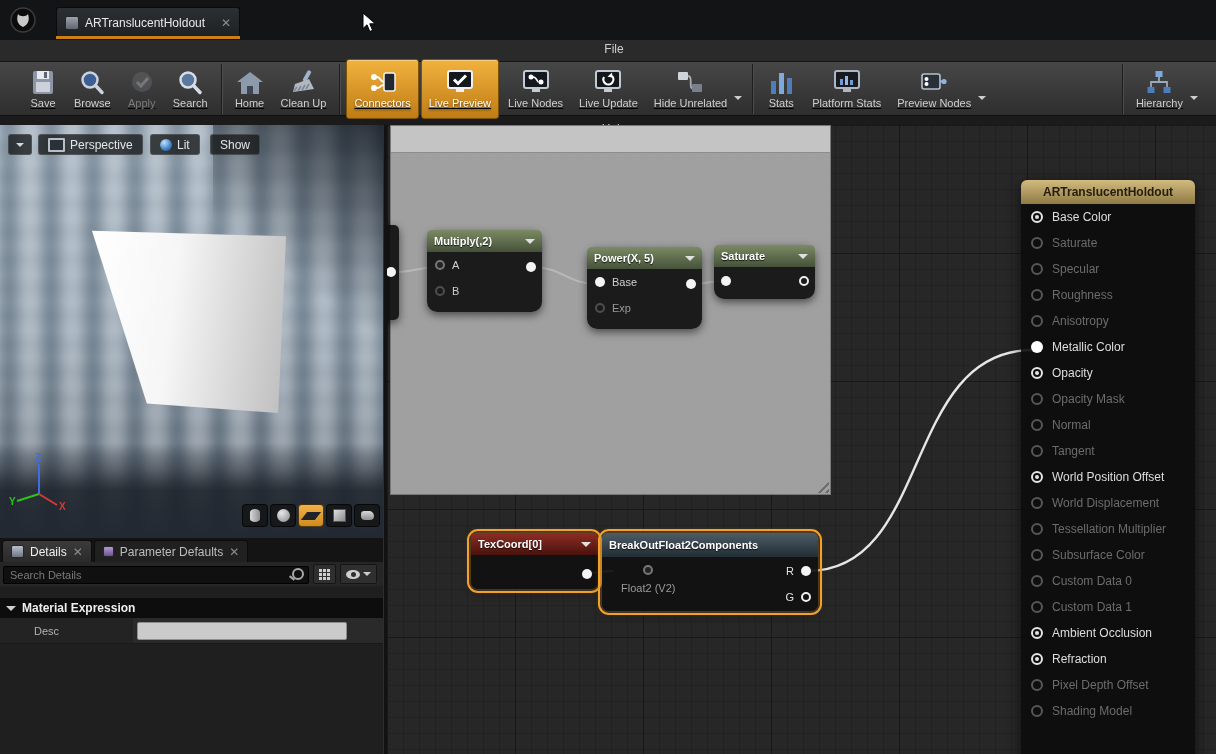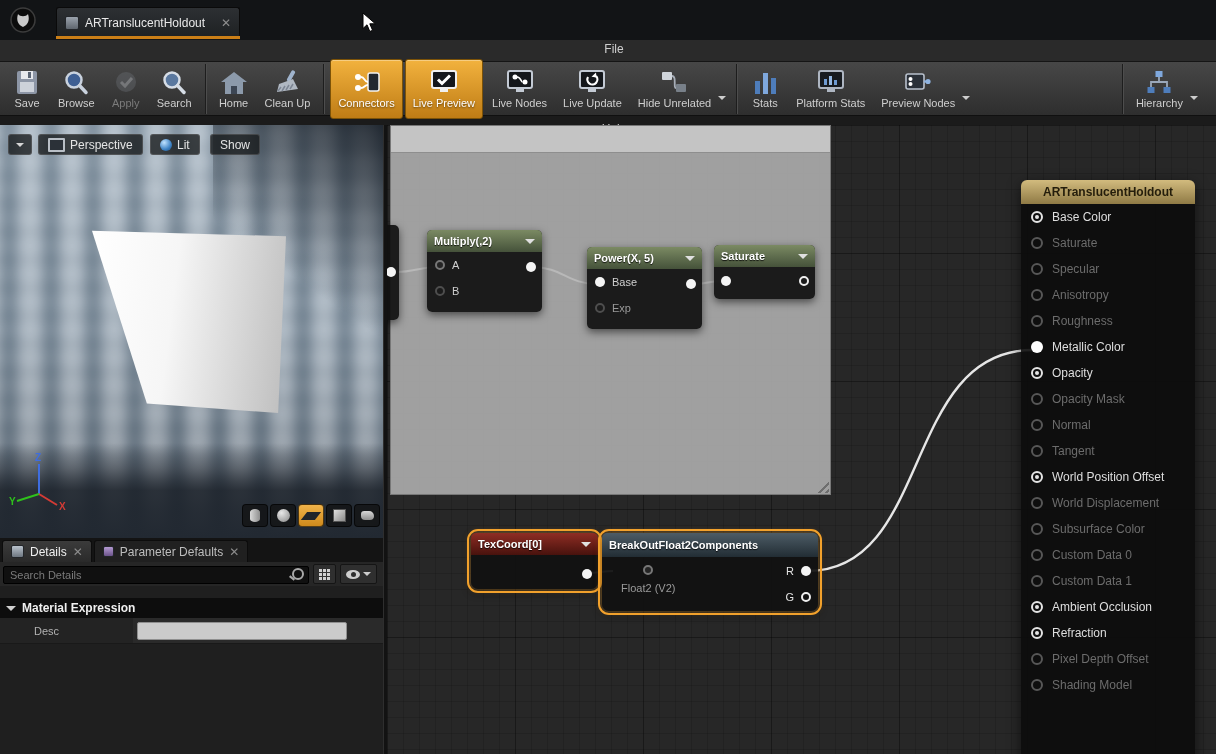--- a/index.html
+++ b/index.html
@@ -16,21 +16,21 @@
   .asset-tab .tx{margin-left:auto;color:#8e8e8e;font-size:12px;line-height:1;}
   .tab-underline{position:absolute;left:56px;top:36px;width:184px;height:3px;background:#cb7f17;}
 
   
   .menubar{position:absolute;left:0;top:40px;width:1216px;height:22px;background:#2a2a2a;border-bottom:1px solid #151515;
            display:flex;align-items:center;gap:2px;padding-left:12px;box-sizing:border-box;flex-direction:column;}
   .mitem{color:#cfcfcf;font-size:12px;padding:2px 10px;}
 
   
   .toolbar{position:absolute;left:0;top:62px;width:1216px;height:54px;background:linear-gradient(#474747,#2e2e2e);
-           border-bottom:1px solid #101010;display:flex;align-items:center;padding-left:4px;box-sizing:border-box;}
+           border-bottom:1px solid #101010;display:flex;align-items:center;padding-left:20px;box-sizing:border-box;text-decoration:underline;}
   .tbtn{display:flex;align-items:center;height:58px;border-radius:3px;margin:0 1px;}
   .tcol{display:flex;flex-direction:column;align-items:center;justify-content:center;gap:1px;padding:3px 7px;}
   .tlabel{color:#cfcfcf;font-size:11px;white-space:nowrap;}
   .tbtn.active{background:linear-gradient(#f2b23e,#bf7c15);border:1px solid #7c5207;box-shadow:inset 0 1px 0 rgba(255,255,255,.35);}
   .tbtn.active .tlabel{color:#fff;text-shadow:0 1px 2px rgba(0,0,0,.55);}
   .tbtn.disabled .tlabel{color:#7b7b7b;}
   .tbtn.disabled svg{opacity:.4;}
   .tcaret{width:0;height:0;border:4px solid transparent;border-top-color:#cdcdcd;margin:22px 4px 0 0;}
   .tsep{width:1px;height:50px;background:#1d1d1d;box-shadow:1px 0 0 #4d4d4d;margin:0 5px;}
 
@@ -108,21 +108,21 @@
       linear-gradient(rgba(0,0,0,.28) 1px,transparent 1px),
       linear-gradient(90deg,rgba(0,0,0,.28) 1px,transparent 1px),
       linear-gradient(rgba(0,0,0,.12) 1px,transparent 1px),
       linear-gradient(90deg,rgba(0,0,0,.12) 1px,transparent 1px);
     background-size:128px 128px,128px 128px,16px 16px,16px 16px;}
   .comment{position:absolute;left:3px;top:0;width:441px;height:370px;background:rgba(167,167,167,.95);border:1px solid #777;z-index:1;box-sizing:border-box;}
   .comment .chead{height:26px;background:#c4c4c4;border-bottom:1px solid #8e8e8e;}
   .comment .grip{position:absolute;right:1px;bottom:1px;width:15px;height:15px;
       background:repeating-linear-gradient(135deg,transparent 0 3px,#6e6e6e 3px 5px);clip-path:polygon(100% 0,100% 100%,0 100%);}
   .wires{position:absolute;inset:0;z-index:2;pointer-events:none;}
-  .node{position:absolute;border-radius:5px;background:rgba(17,17,17,.93);box-shadow:0 3px 9px rgba(0,0,0,.55);z-index:3;box-sizing:border-box;}
+  .node{position:absolute;border-radius:10px;background:rgba(17,17,17,.93);box-shadow:0 3px 9px rgba(0,0,0,.55);z-index:3;box-sizing:border-box;}
   .node.selected{outline:2px solid #f2a12c;outline-offset:2px;box-shadow:0 0 7px rgba(242,161,44,.55),0 3px 9px rgba(0,0,0,.55);border-radius:7px;}
   .hd{height:22px;border-radius:5px 5px 0 0;display:flex;align-items:center;padding:0 7px;font-size:11px;font-weight:bold;color:#fff;text-shadow:0 1px 1px rgba(0,0,0,.8);box-sizing:border-box;}
   .hd.green{background:linear-gradient(#7b8a63,#45523a);}
   .hd.red{background:linear-gradient(#8f2d24,#48120d);}
   .hd.slate{background:linear-gradient(#4d5c66,#222d34);}
   .hd .dd{margin-left:auto;width:0;height:0;border:5px solid transparent;border-top-color:#e0e0e0;margin-top:5px;}
   .nrow{display:flex;align-items:center;height:26px;padding:0 8px;gap:7px;font-size:11px;color:#cfcfcf;}
   .p{width:10px;height:10px;border-radius:50%;box-sizing:border-box;flex:none;}
   .p.fillw{background:#f4f4f4;}
   .p.ringg{border:2px solid #777;background:#242424;}
@@ -551,25 +551,25 @@
         <div class="rrow">
             <span class="rp off"></span>
             <span class="rlbl off">Saturate</span>
           </div>
         <div class="rrow">
             <span class="rp off"></span>
             <span class="rlbl off">Specular</span>
           </div>
         <div class="rrow">
             <span class="rp off"></span>
+            <span class="rlbl off">Roughness</span>
+          </div>
+        <div class="rrow">
+            <span class="rp off"></span>
             <span class="rlbl off">Anisotropy</span>
-          </div>
-        <div class="rrow">
-            <span class="rp off"></span>
-            <span class="rlbl off">Roughness</span>
           </div>
         <div class="rrow">
             <span class="rp conn"></span>
             <span class="rlbl on">Metallic Color</span>
           </div>
         <div class="rrow">
             <span class="rp on"></span>
             <span class="rlbl on">Opacity</span>
           </div>
         <div class="rrow">
@@ -587,20 +587,24 @@
         <div class="rrow">
             <span class="rp on"></span>
             <span class="rlbl on">World Position Offset</span>
           </div>
         <div class="rrow">
             <span class="rp off"></span>
             <span class="rlbl off">World Displacement</span>
           </div>
         <div class="rrow">
             <span class="rp off"></span>
+            <span class="rlbl off">Tessellation Multiplier</span>
+          </div>
+        <div class="rrow">
+            <span class="rp off"></span>
             <span class="rlbl off">Subsurface Color</span>
           </div>
         <div class="rrow">
             <span class="rp off"></span>
             <span class="rlbl off">Custom Data 0</span>
           </div>
         <div class="rrow">
             <span class="rp off"></span>
             <span class="rlbl off">Custom Data 1</span>
           </div>

